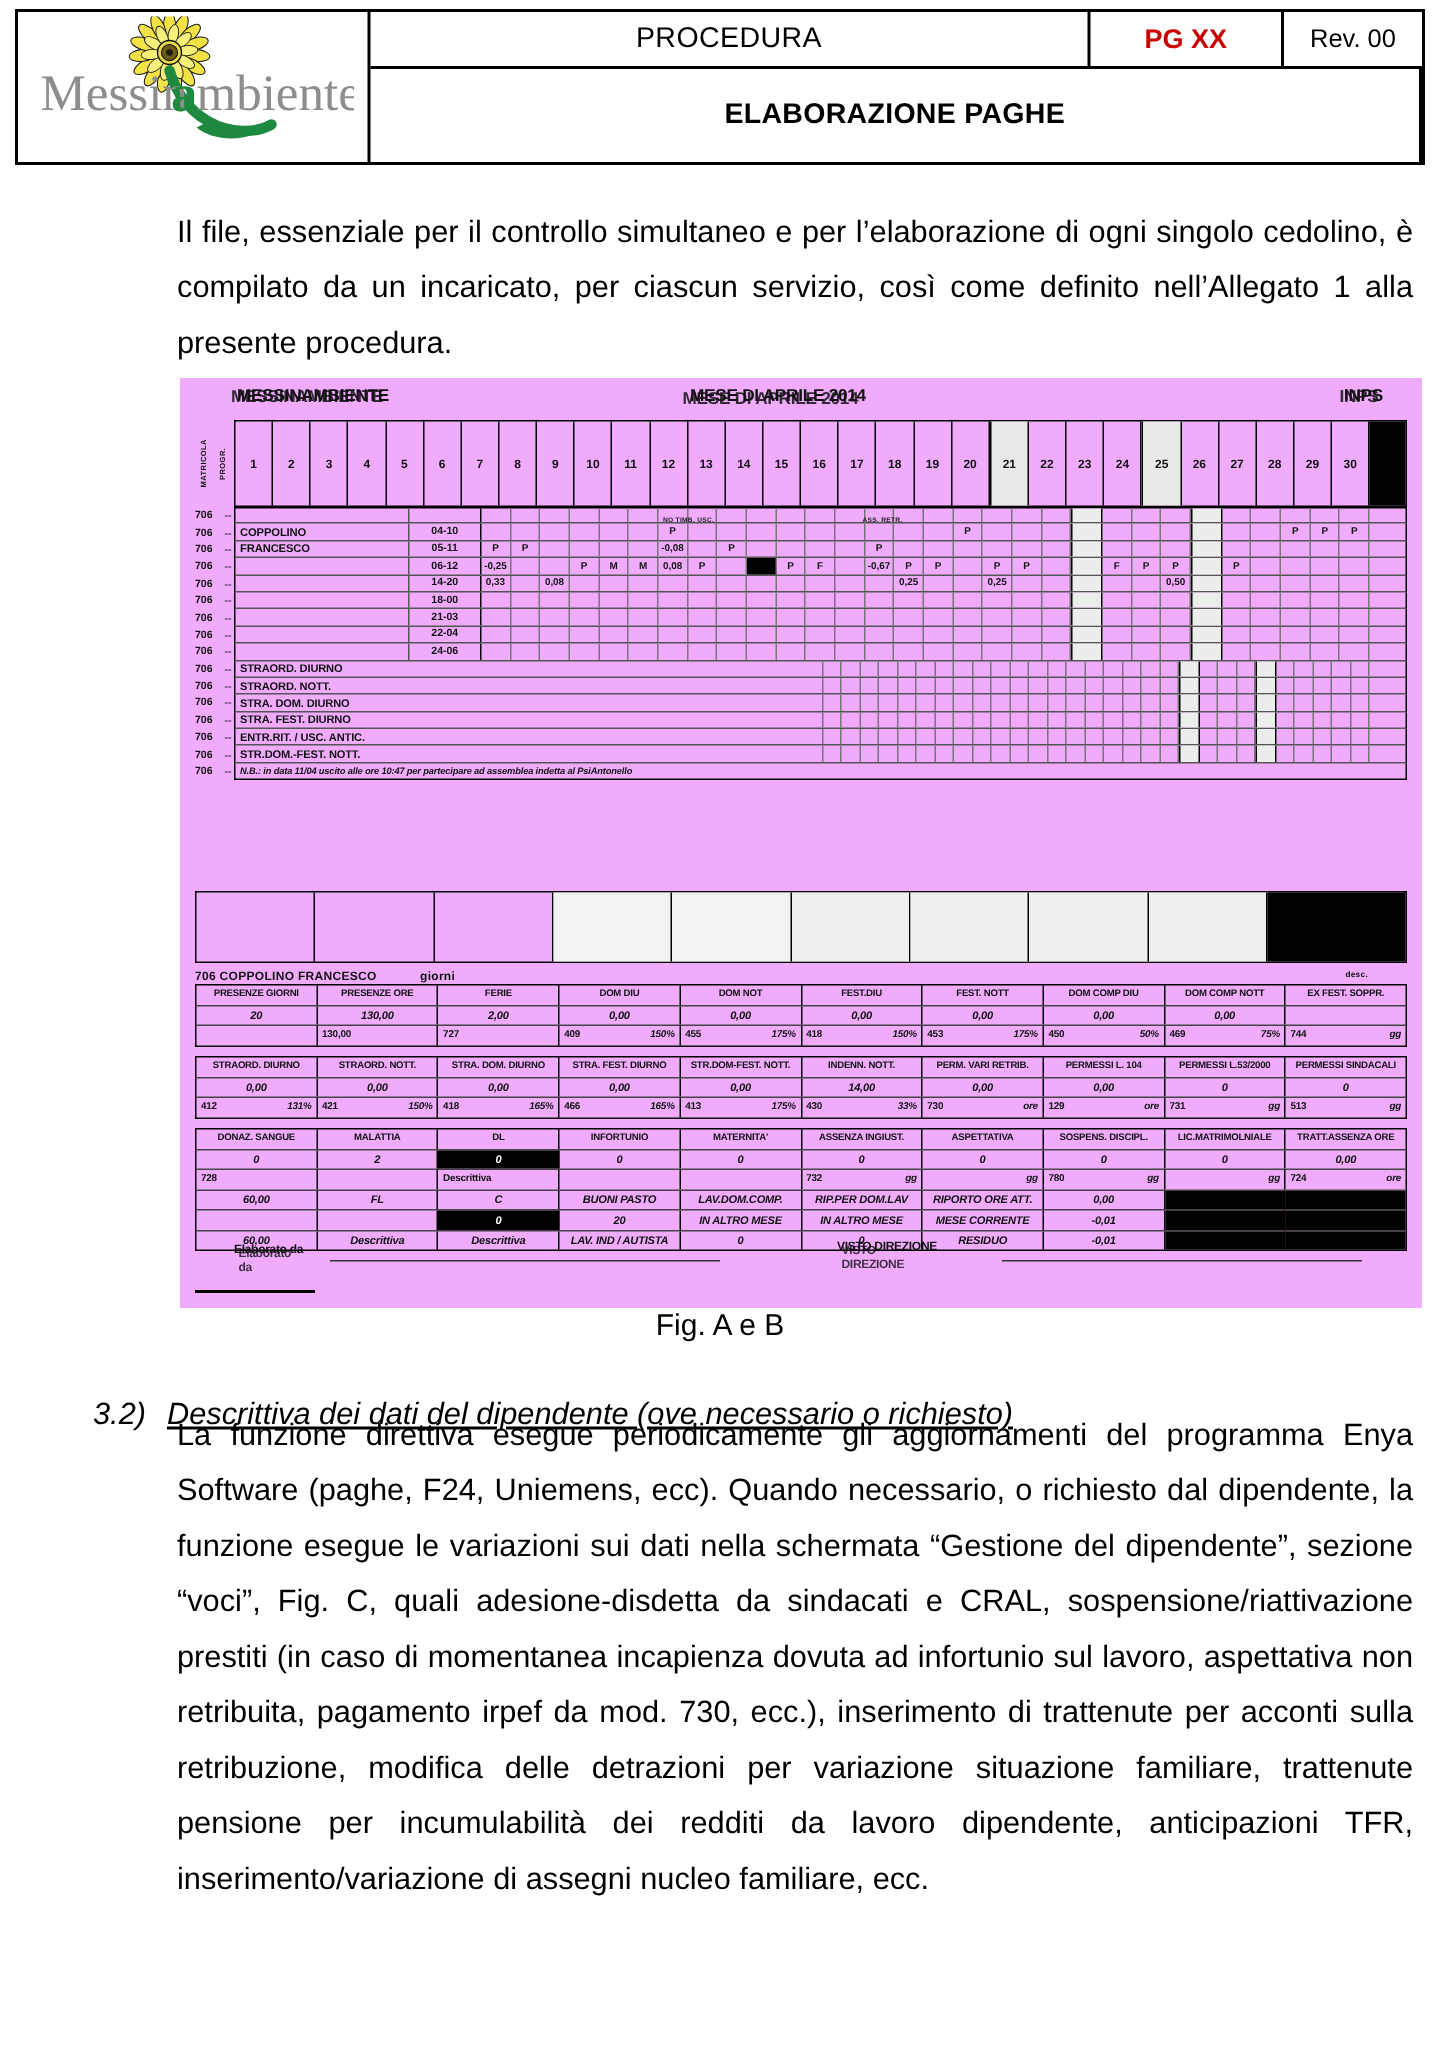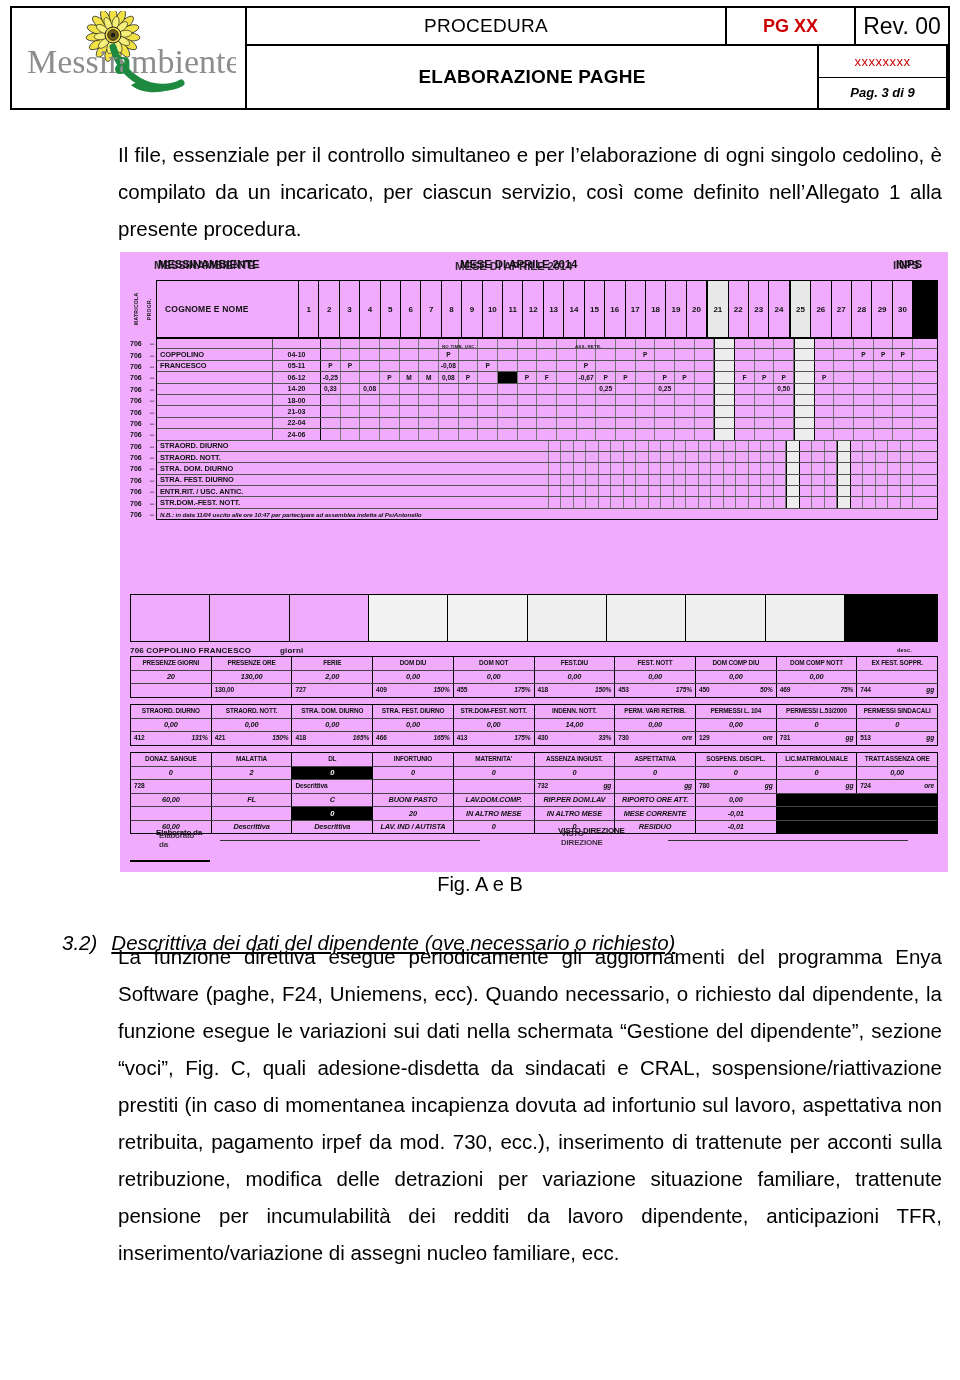--- a/index.html
+++ b/index.html
@@ -39,21 +39,21 @@
     font-size:19px;letter-spacing:.3px;
     border-right:2px solid #000;box-sizing:border-box;
   }
   .cell-pgxx{
     width:129px;display:flex;align-items:center;justify-content:center;
     font-size:18px;font-weight:bold;color:#cc0000;
     border-right:2px solid #000;box-sizing:border-box;
   }
   .cell-rev{
     width:92px;display:flex;align-items:center;justify-content:center;
-    font-size:23px;box-sizing:border-box;
+    font-size:17px;box-sizing:border-box;
   }
   .cell-title{
     flex:1;display:flex;align-items:center;justify-content:center;
     font-size:19px;font-weight:bold;letter-spacing:.2px;
     border-right:2px solid #000;box-sizing:border-box;
   }
   .cell-codepage{
     width:129px;display:flex;flex-direction:column;
     border-right:2px solid #000;box-sizing:border-box;
   }
@@ -286,24 +286,20 @@
   </div>
 
   <div class="hdr-mid">
     <div class="hdr-row1">
       <div class="cell-procedura">PROCEDURA</div>
       <div class="cell-pgxx">PG XX</div>
       <div class="cell-rev">Rev. 00</div>
     </div>
     <div class="hdr-row2">
       <div class="cell-title">ELABORAZIONE PAGHE</div>
-      <div class="cell-codepage">
-        <div class="cell-code">xxxxxxxx</div>
-        <div class="cell-page">Pag. 3 di 9</div>
-      </div>
     </div>
   </div>
 </div>
 
 <div class="body-para para-top">Il file, essenziale per il controllo simultaneo e per l’elaborazione di ogni singolo cedolino, è compilato da un incaricato, per ciascun servizio, così come definito nell’Allegato 1 alla presente procedura.</div>
 
 <div class="scan">
 
   <div class="scan-titles">
     <div class="scan-t t-company">
@@ -317,21 +313,20 @@
     <div class="scan-t t-inps">
       <span class="ghost">INPS</span>
       <span>INPS</span>
     </div>
   </div>
 
   <div class="grid-top">
     <div class="vlabel m">MATRICOLA</div>
     <div class="vlabel p">PROGR.</div>
     <div class="grid-head">
-      <div class="gh-name">COGNOME E NOME</div>
       <div class="gh-days" id="day-head-cells">
           <div class="gh-day">1</div>
           <div class="gh-day">2</div>
           <div class="gh-day">3</div>
           <div class="gh-day">4</div>
           <div class="gh-day">5</div>
           <div class="gh-day">6</div>
           <div class="gh-day">7</div>
           <div class="gh-day">8</div>
           <div class="gh-day">9</div>

